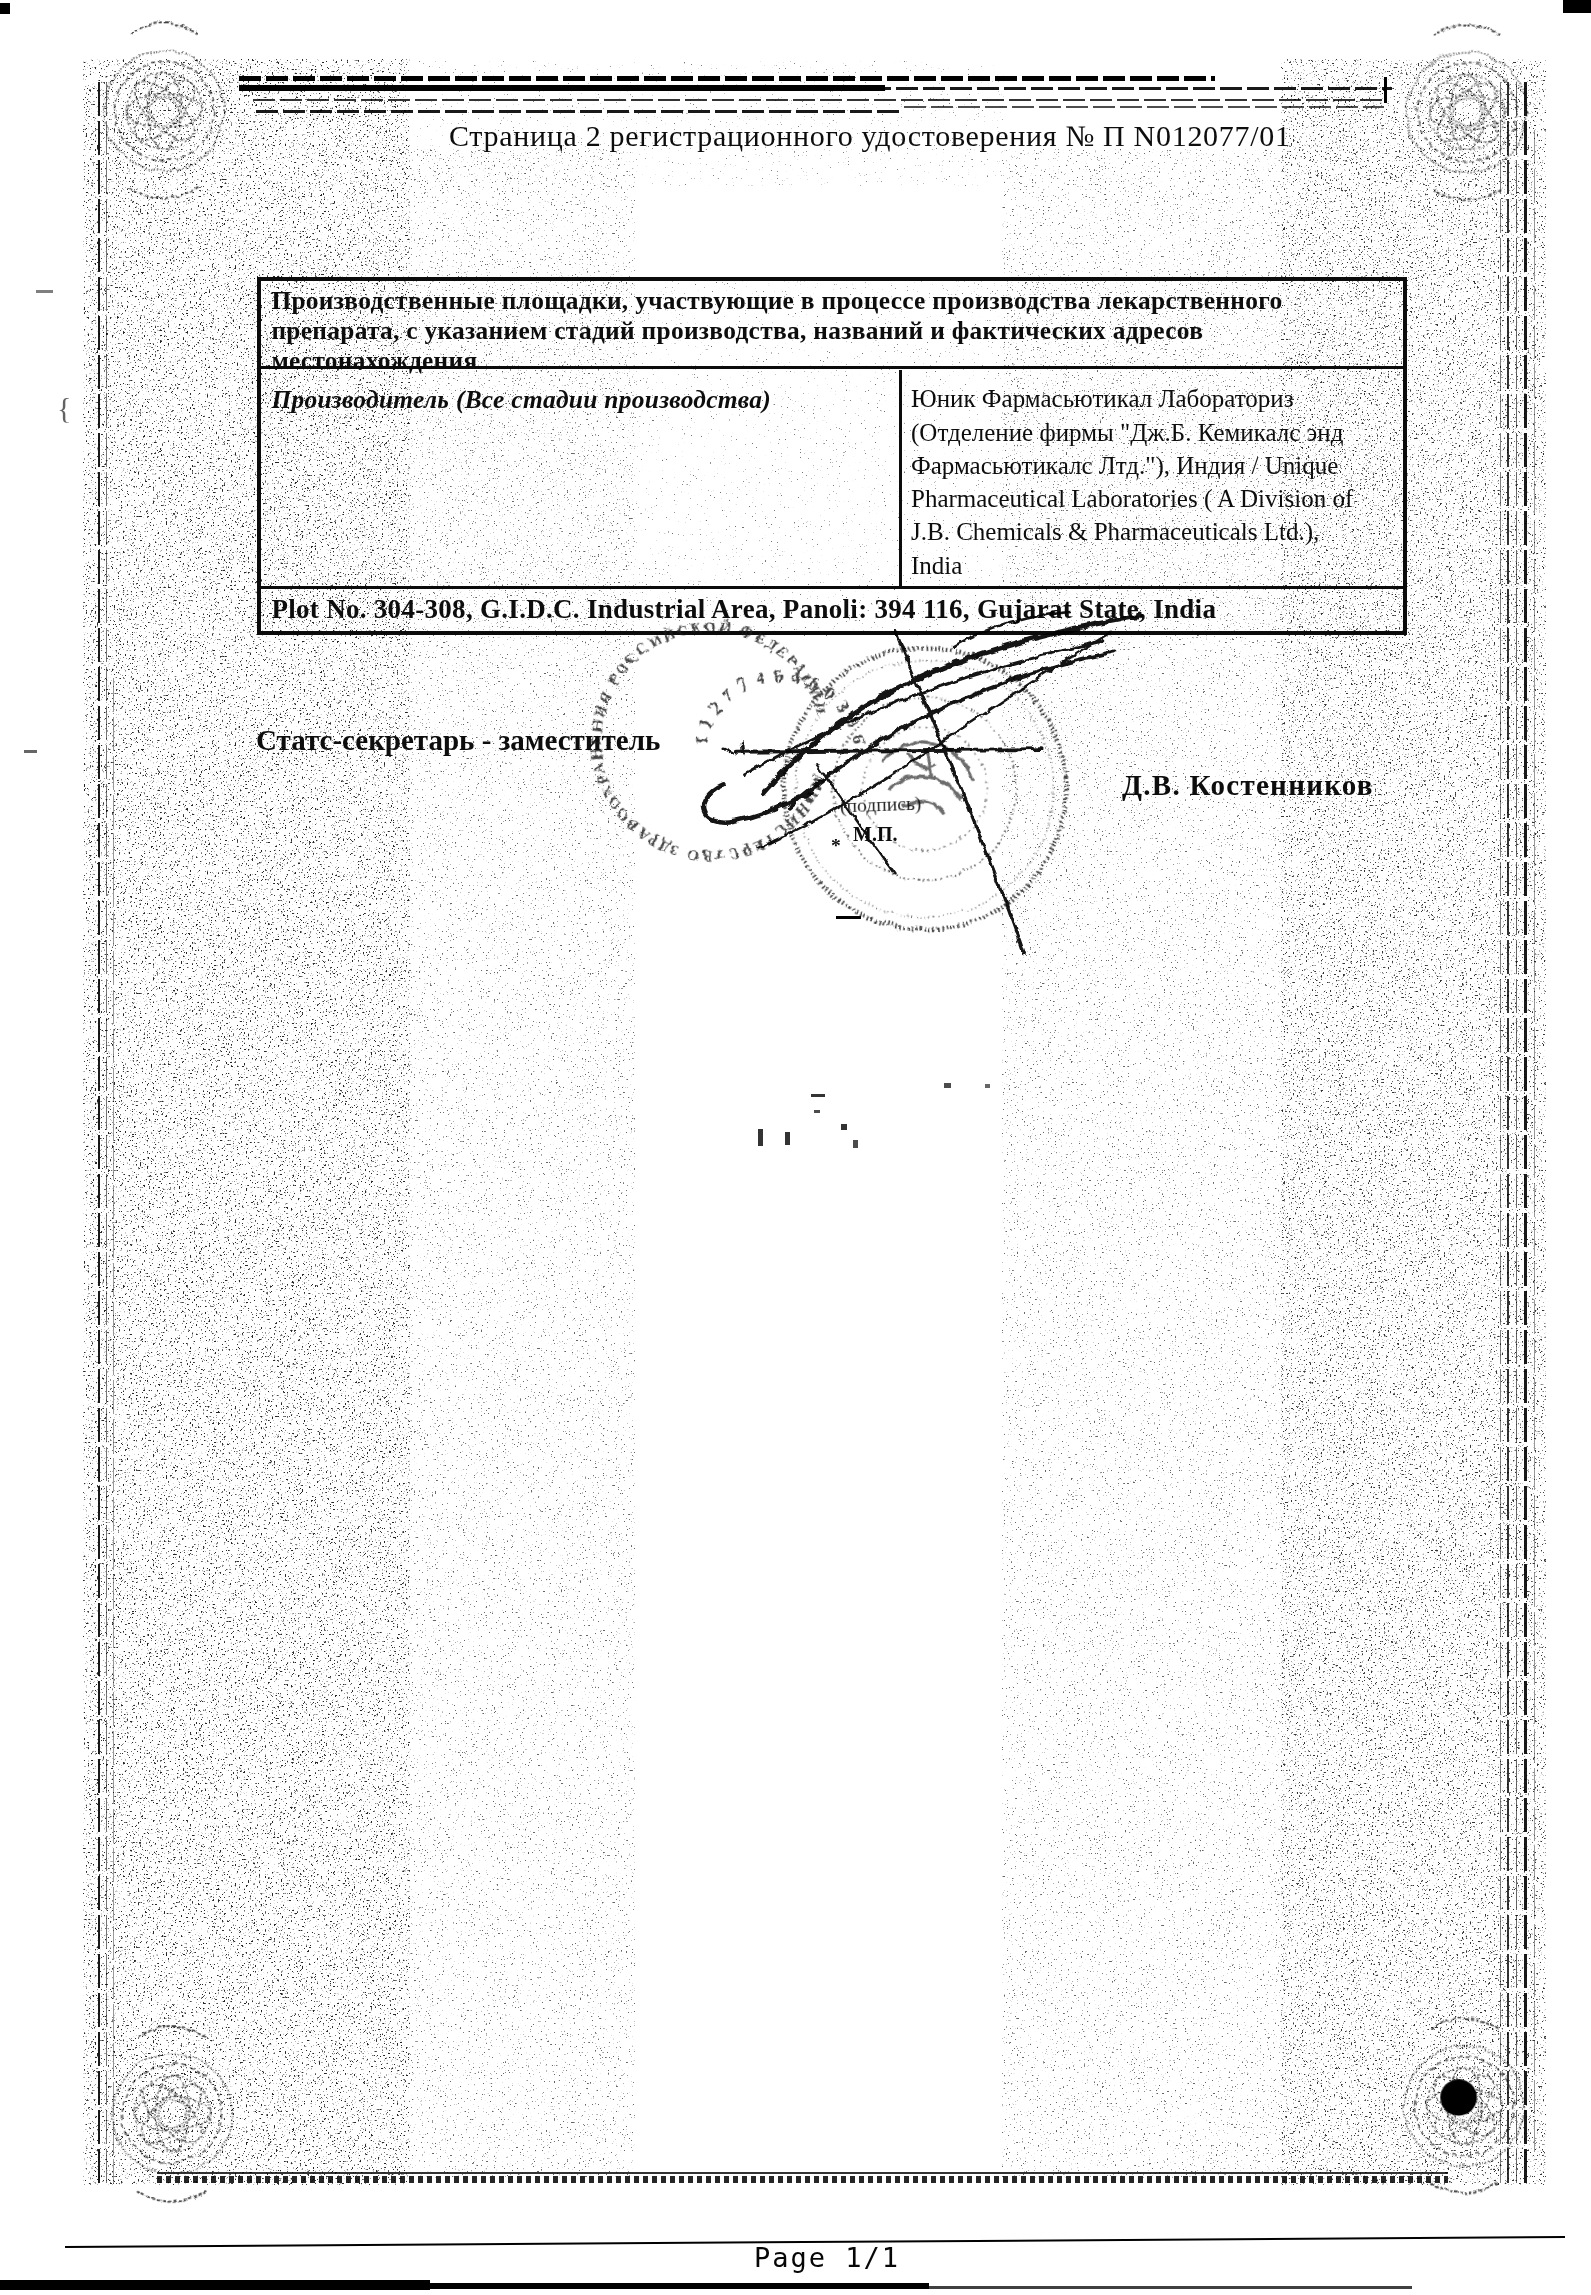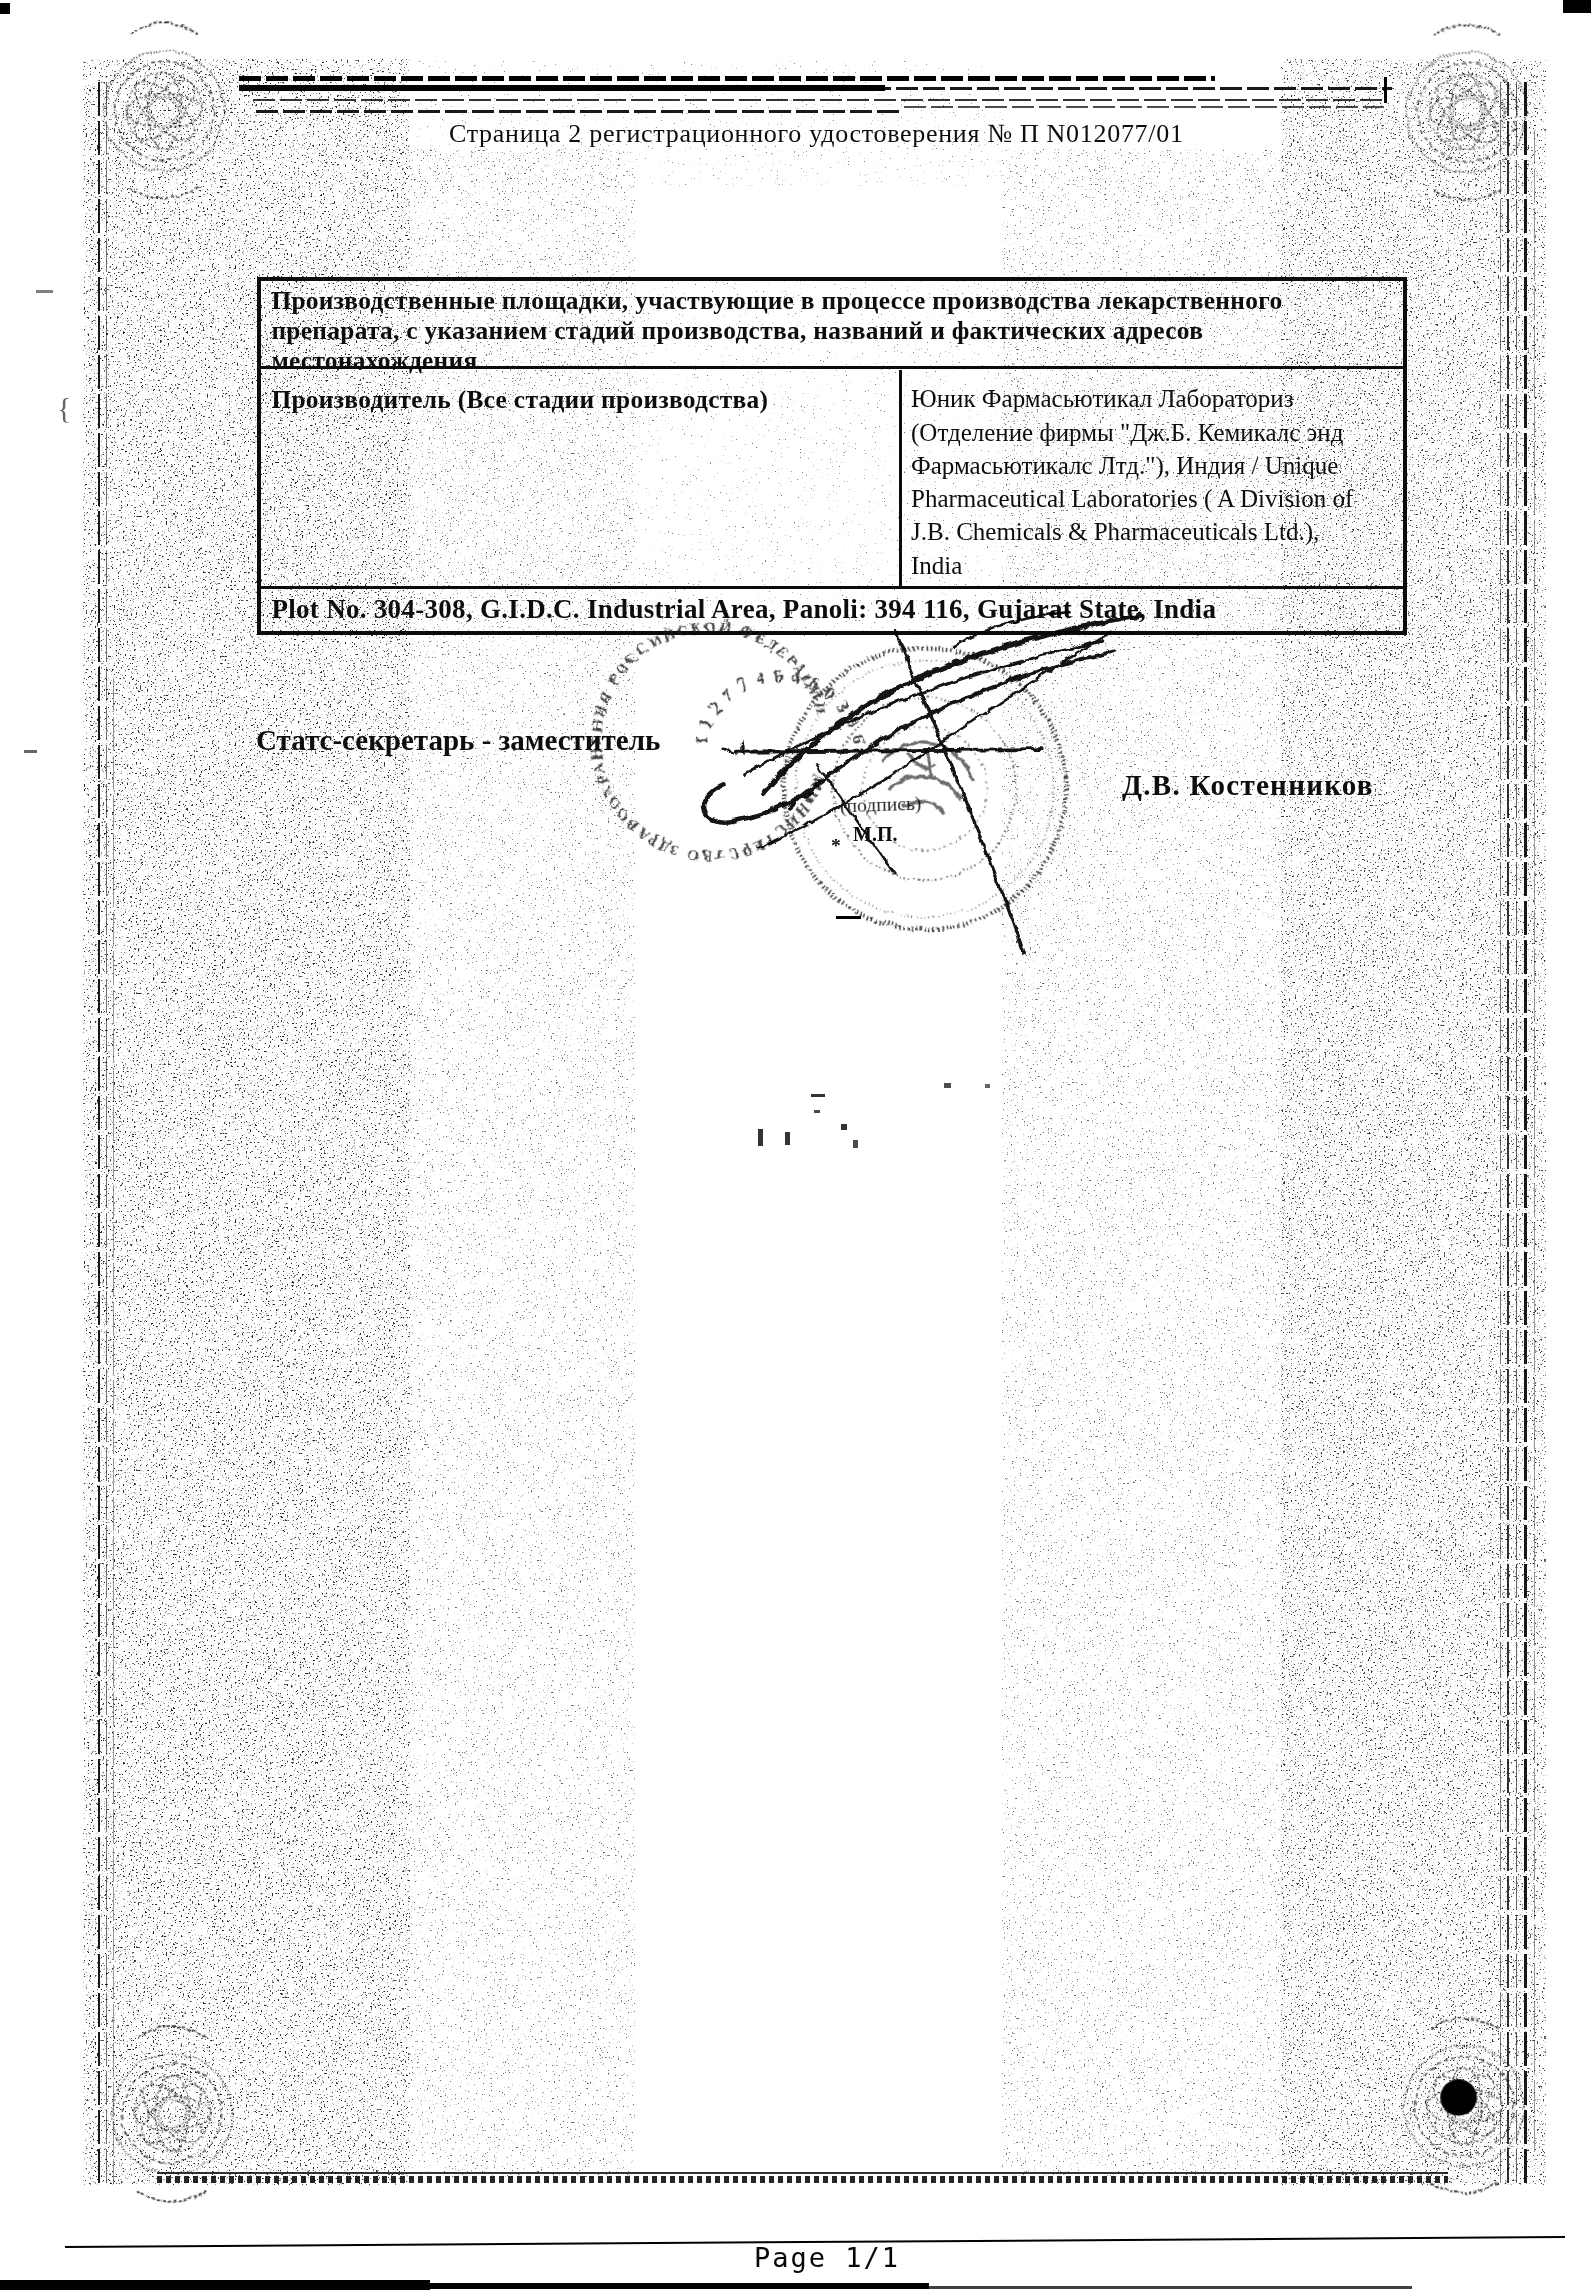--- a/index.html
+++ b/index.html
@@ -18,21 +18,21 @@
   
   .reg-table{
     position:absolute;left:257px;top:277px;width:1150px;height:358px;
     border:4.6px solid #0b0b0b;box-sizing:border-box;background:transparent;padding-left:20px;
   }
   .tdiv-h{position:absolute;left:-1.3px;right:-1.3px;height:3.3px;background:#0b0b0b;}
   .tdiv-v{position:absolute;width:3.3px;background:#0b0b0b;}
   .th-line{position:absolute;left:10.4px;font-size:25.4px;font-weight:bold;white-space:nowrap;letter-spacing:0.3px;}
   .val-line{position:absolute;left:650px;font-size:25px;white-space:nowrap;}
   
-  .doc-header{position:absolute;left:449px;top:119px;font-size:26px;letter-spacing:0.7px;white-space:nowrap;}
+  .doc-header{position:absolute;left:449px;top:119px;font-size:30px;letter-spacing:0.7px;white-space:nowrap;}
   .sig-post{position:absolute;left:256px;top:721px;font-size:29px;font-weight:bold;line-height:39px;white-space:nowrap;}
   .sig-name{position:absolute;left:1122px;top:721px;font-size:29px;font-weight:bold;letter-spacing:1.3px;white-space:nowrap;margin-top:48px;}
   .podpis{position:absolute;left:840px;top:794px;font-size:19.6px;transform:rotate(-2deg);opacity:.9;white-space:nowrap;}
   .mp{position:absolute;left:853px;top:823px;font-size:20px;font-weight:bold;white-space:nowrap;}
   .mp-star{position:absolute;left:831px;top:835px;font-size:19.6px;font-weight:bold;}
   .footer-page{position:absolute;left:754px;top:2242px;font-size:27px;letter-spacing:2px;
     font-family:"DejaVu Sans Mono","Liberation Mono",monospace;color:#060606;white-space:nowrap;}
   .brace{position:absolute;left:57px;top:391px;font-size:30px;color:#222;opacity:.7;}
   .speck{position:absolute;background:#000;}
   .blot{position:absolute;background:#000;}
@@ -116,21 +116,21 @@
 
 <div class="doc-header scan">Страница 2 регистрационного удостоверения № П N012077/01</div>
 
 <div class="reg-table scan">
   <div class="th-line" style="top:5.2px;">Производственные площадки, участвующие в процессе производства лекарственного</div>
   <div class="th-line" style="top:35px;text-align:center;">препарата, с указанием стадий производства, названий и фактических адресов</div>
   <div class="th-line" style="top:65px;">местонахождения</div>
 
   <div class="tdiv-h" style="top:85px;"></div>
 
-  <div class="th-line" style="top:104px;font-weight:bold;">Производитель (Все стадии производства)</div>
+  <div class="th-line" style="top:104px;font-style:italic;font-weight:bold;">Производитель (Все стадии производства)</div>
 
   <div class="tdiv-v" style="left:638px;top:89px;height:216px;"></div>
 
   <div class="val-line" style="top:104px;">Юник Фармасьютикал Лабораториз</div>
   <div class="val-line" style="top:138px;">(Отделение фирмы "Дж.Б. Кемикалс энд</div>
   <div class="val-line" style="top:171px;">Фармасьютикалс Лтд."), Индия / Unique</div>
   <div class="val-line" style="top:204px;">Pharmaceutical Laboratories ( A Division of</div>
   <div class="val-line" style="top:237px;">J.B. Chemicals &amp; Pharmaceuticals Ltd.),</div>
   <div class="val-line" style="top:271px;">India</div>
 

